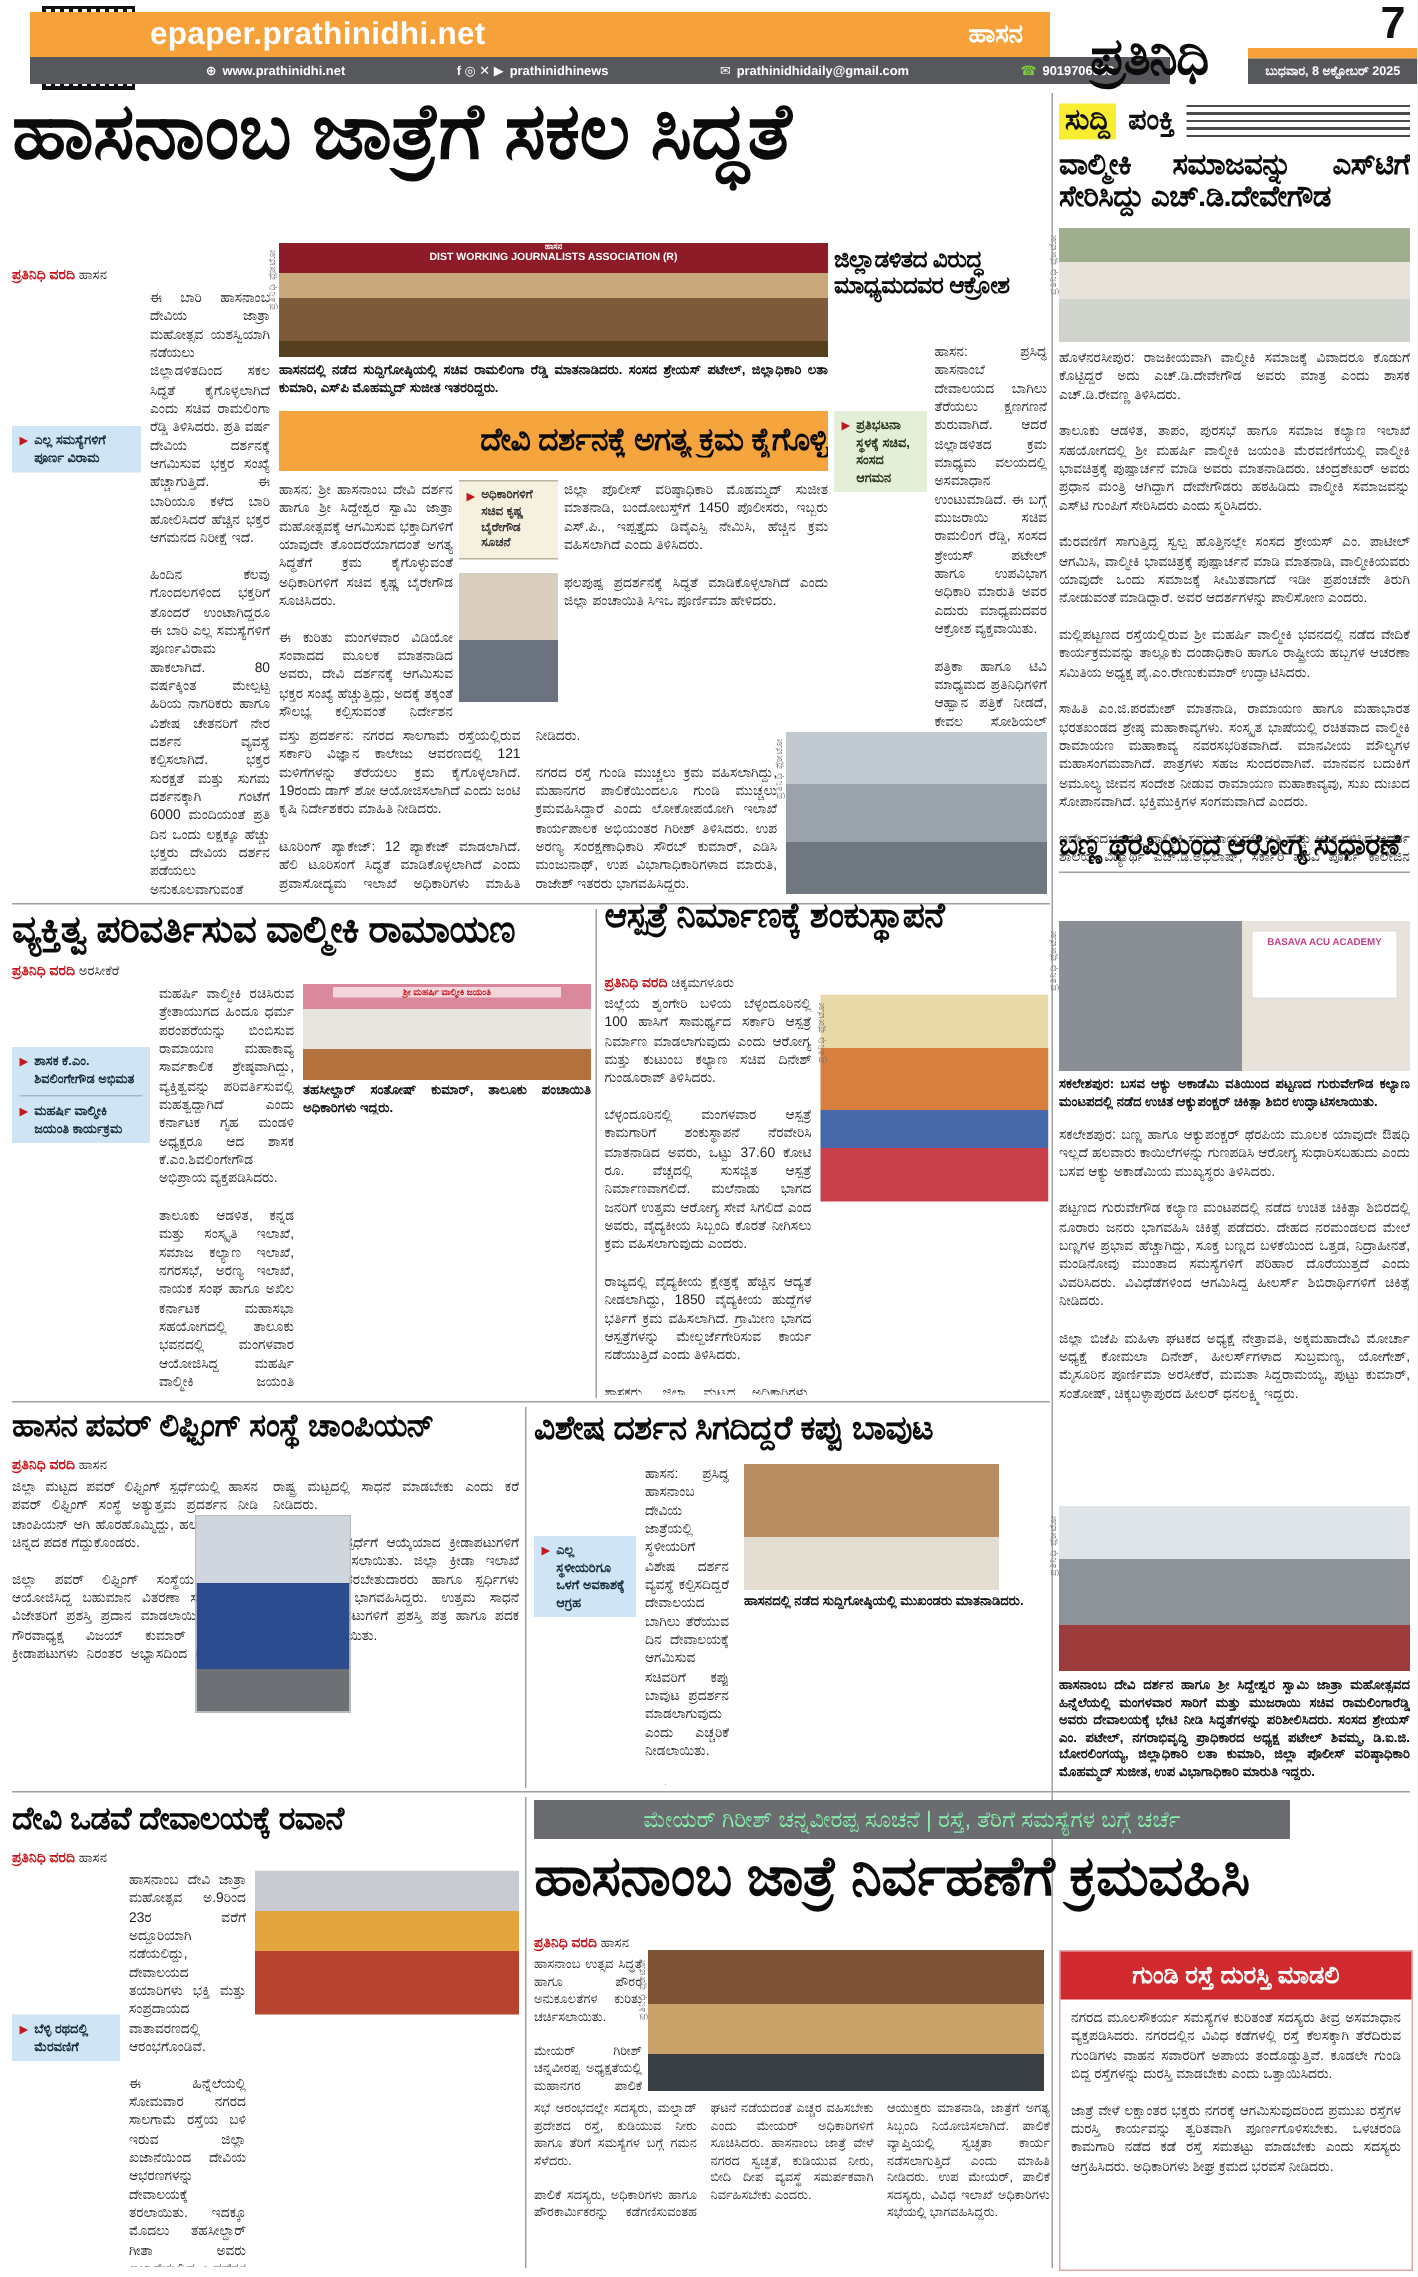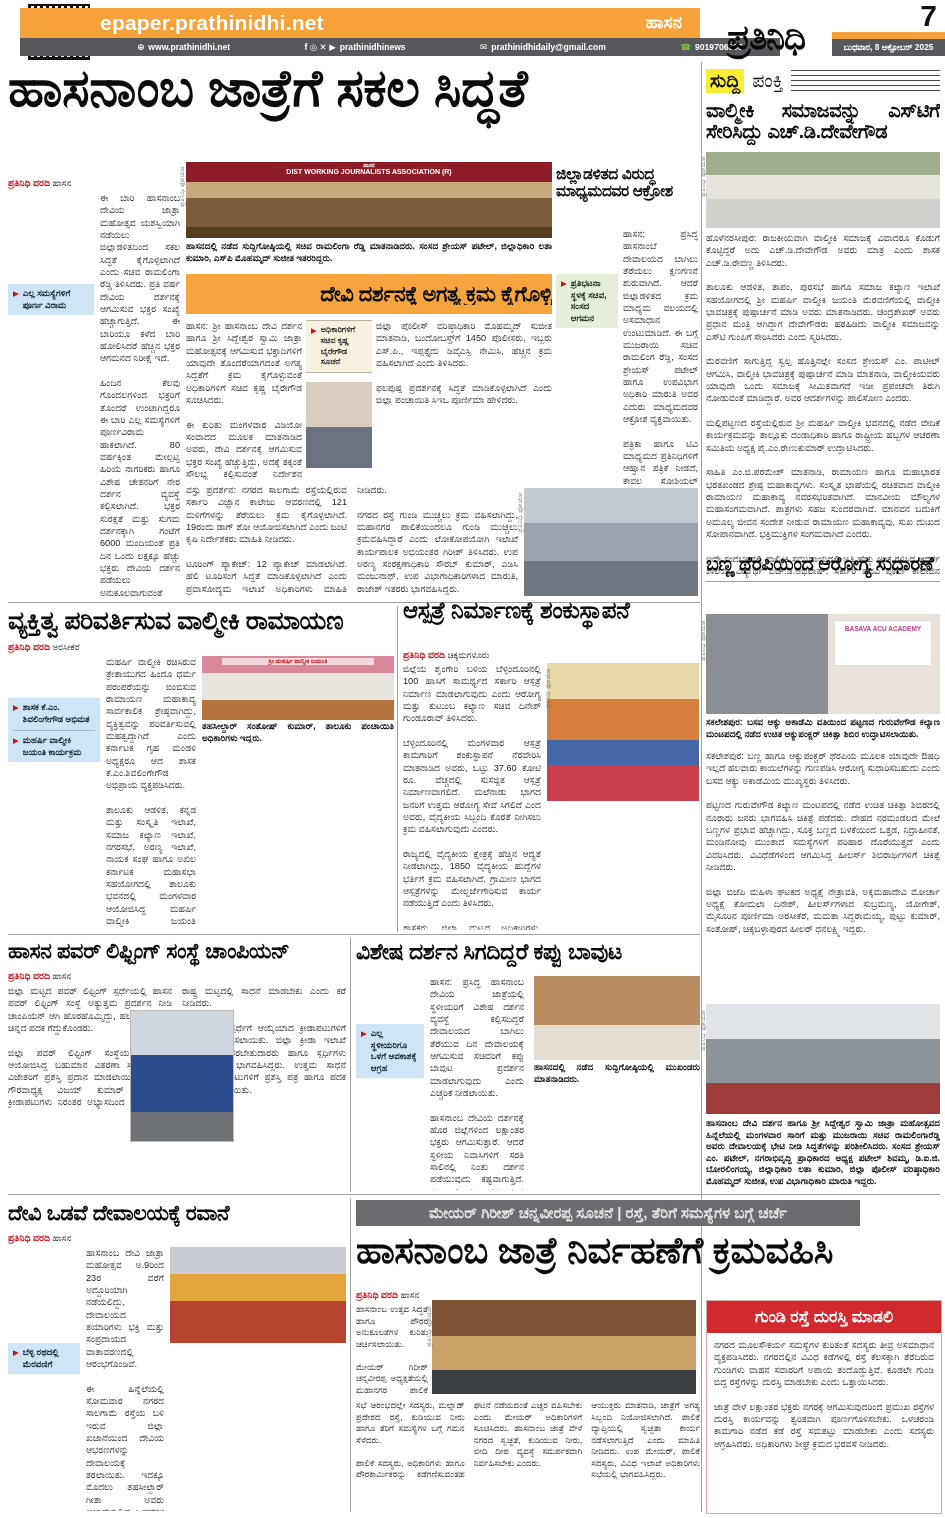--- a/index.html
+++ b/index.html
@@ -17,21 +17,21 @@
   .photo{position:absolute;overflow:hidden}
   .credit{position:absolute;writing-mode:vertical-rl;transform:rotate(180deg);
           font-size:6.5px;color:#777;letter-spacing:.5px}
   .pull{position:relative;background:#cfe4f4;padding:4px 5px;font-size:8.6px;font-weight:bold;
         line-height:1.35;color:#10293a;display:flex;gap:4px;align-items:flex-start}
   .pull .ar{color:#c4161c;font-size:7.5px;line-height:1.6}
   .pull.green{background:#e4eed8;color:#24331a}
   .pull.beige{background:#f6f1df;border-top:1px solid #b9b4a4;border-bottom:1px solid #b9b4a4;color:#333}
   .vr{position:absolute;width:1px;background:#a0a0a0}
   .hr{position:absolute;height:1px;background:#a0a0a0}
-  .kicker{background:#6b6c70;color:#e5e5e5;font-weight:bold;display:flex;align-items:center;justify-content:center}
+  .kicker{background:#6b6c70;color:#86efac;font-weight:normal;display:flex;align-items:center;justify-content:center}
   .banner{position:absolute;left:0;top:0;right:0;background:#8e1c28;color:#fff;text-align:center;line-height:1.15}
   .qr{background:
       repeating-linear-gradient(0deg,#111 0 3px,transparent 3px 6px),
       repeating-linear-gradient(90deg,#111 0 3px,#f4f4f4 3px 6px)}
   .gray-item{display:flex;align-items:center;gap:4px;color:#fff;font-size:8.6px;font-weight:bold;white-space:nowrap}
   .lines{background:repeating-linear-gradient(180deg,#4a4a4a 0 1.5px,transparent 1.5px 5px)}
 </style>
 </head>
 <body>
 
@@ -131,21 +131,21 @@
 
 ಪತ್ರಿಕಾ ಹಾಗೂ ಟಿವಿ ಮಾಧ್ಯಮದ ಪ್ರತಿನಿಧಿಗಳಿಗೆ ಆಹ್ವಾನ ಪತ್ರಿಕೆ ನೀಡದೆ, ಕೇವಲ ಸೋಶಿಯಲ್ ಮೀಡಿಯಾ ನಿರ್ವಾಹಕರಿಗೆ ಮಾತ್ರ ಆಹ್ವಾನ ನೀಡಿರುವುದು ಪತ್ರಿಕಾ ವಲಯದಲ್ಲಿ ಅಸಮಾಧಾನಕ್ಕೆ ಕಾರಣವಾಗಿದೆ. ಈ ಕ್ರಮವನ್ನು ಖಂಡಿಸಿ ಹಾಸನದ ಮಾಧ್ಯಮ ಪ್ರತಿನಿಧಿಗಳು ಜಿಲ್ಲಾಧಿಕಾರಿ ಕಚೇರಿ ಎದುರು ಮೌನ ಪ್ರತಿಭಟನೆ ನಡೆಸಿ ಅಸಮಾಧಾನ ವ್ಯಕ್ತಪಡಿಸಿದರು.
 
 ಪತ್ರಿಕಾ ಮತ್ತು ಟಿವಿ ಮಾಧ್ಯಮ ಸಂಘದ ಪ್ರತಿನಿಧಿಗಳು ಜಿಲ್ಲಾಡಳಿತಕ್ಕೆ ಮನವಿ ಸಲ್ಲಿಸಿ, ಭಕ್ತರ ಹಿತದೃಷ್ಟಿಯಿಂದ ಹಾಗೂ ಮಾಹಿತಿ ಪಾರದರ್ಶಕತೆಗಾಗಿ ಎಲ್ಲ ಮಾಧ್ಯಮಗಳಿಗೂ ಸಮಾನ ಅವಕಾಶ ನೀಡುವಂತೆ ಆಗ್ರಹಿಸಿದರು. ಜಿಲ್ಲಾ ಕಾರ್ಯನಿರತ ಪತ್ರಕರ್ತರ ಸಂಘದ ಅಧ್ಯಕ್ಷ ಕೆ.ಎಸ್.ವೇಣುಕುಮಾರ್, ರವಿ ನಾಕಲಗೂಡು, ಮಂಜಣ್ಣ, ಹರೀಶ್, ಪ್ರಕಾಶ್ ಸೋಮೇಶ್ ಸೇರಿದಂತೆ ಇತರರು ಎಚ್ಚರಿಸಿದರು.</div>
   </div>
   <div class="photo" style="left:524px;top:488px;width:174px;height:108px;background:linear-gradient(180deg,#c2cad1 0 32%,#9aa3ab 32% 68%,#6f7880 68%)"></div>
   <span class="credit" style="left:516px;top:492px">ಪ್ರತಿನಿಧಿ ಫೋಟೋ</span>
 
   <div class="abs" style="left:706px;top:66px;width:234px;height:30px;display:flex;align-items:center;gap:8px">
     <span style="background:#f9ed32;font-size:19px;font-weight:bold;padding:1px 4px">ಸುದ್ದಿ</span>
-    <span style="font-size:19px;font-weight:normal">ಪಂಕ್ತಿ</span>
+    <span style="font-size:19px;font-weight:bold">ಪಂಕ್ತಿ</span>
     <span class="lines" style="flex:1;height:22px"></span>
   </div>
   <div class="abs hl" style="left:706px;top:100px;width:234px;height:50px;font-size:19.5px;text-align:justify">ವಾಲ್ಮೀಕಿ ಸಮಾಜವನ್ನು ಎಸ್‌ಟಿಗೆ ಸೇರಿಸಿದ್ದು ಎಚ್.ಡಿ.ದೇವೇಗೌಡ</div>
   <div class="photo" style="left:706px;top:152px;width:234px;height:76px;background:linear-gradient(180deg,#9fae8f 0 30%,#e7e3da 30% 62%,#cfd3cc 62%)"></div>
   <span class="credit" style="left:699px;top:156px">ಪ್ರತಿನಿಧಿ ಫೋಟೋ</span>
   <div class="abs body-txt" style="left:706px;top:232px;width:234px;height:348px">ಹೊಳೆನರಸೀಪುರ: ರಾಜಕೀಯವಾಗಿ ವಾಲ್ಮೀಕಿ ಸಮಾಜಕ್ಕೆ ವಿವಾದರೂ ಕೊಡುಗೆ ಕೊಟ್ಟಿದ್ದರೆ ಅದು ಎಚ್.ಡಿ.ದೇವೇಗೌಡ ಅವರು ಮಾತ್ರ ಎಂದು ಶಾಸಕ ಎಚ್.ಡಿ.ರೇವಣ್ಣ ತಿಳಿಸಿದರು.
 
 ತಾಲೂಕು ಆಡಳಿತ, ತಾಪಂ, ಪುರಸಭೆ ಹಾಗೂ ಸಮಾಜ ಕಲ್ಯಾಣ ಇಲಾಖೆ ಸಹಯೋಗದಲ್ಲಿ ಶ್ರೀ ಮಹರ್ಷಿ ವಾಲ್ಮೀಕಿ ಜಯಂತಿ ಮೆರವಣಿಗೆಯಲ್ಲಿ ವಾಲ್ಮೀಕಿ ಭಾವಚಿತ್ರಕ್ಕೆ ಪುಷ್ಪಾರ್ಚನೆ ಮಾಡಿ ಅವರು ಮಾತನಾಡಿದರು. ಚಂದ್ರಶೇಖರ್ ಅವರು ಪ್ರಧಾನ ಮಂತ್ರಿ ಆಗಿದ್ದಾಗ ದೇವೇಗೌಡರು ಹಠಹಿಡಿದು ವಾಲ್ಮೀಕಿ ಸಮಾಜವನ್ನು ಎಸ್‌ಟಿ ಗುಂಪಿಗೆ ಸೇರಿಸಿದರು ಎಂದು ಸ್ಮರಿಸಿದರು.
 
 ಮೆರವಣಿಗೆ ಸಾಗುತ್ತಿದ್ದ ಸ್ವಲ್ಪ ಹೊತ್ತಿನಲ್ಲೇ ಸಂಸದ ಶ್ರೇಯಸ್ ಎಂ. ಪಾಟೀಲ್ ಆಗಮಿಸಿ, ವಾಲ್ಮೀಕಿ ಭಾವಚಿತ್ರಕ್ಕೆ ಪುಷ್ಪಾರ್ಚನೆ ಮಾಡಿ ಮಾತನಾಡಿ, ವಾಲ್ಮೀಕಿಯವರು ಯಾವುದೇ ಒಂದು ಸಮಾಜಕ್ಕೆ ಸೀಮಿತವಾಗದೆ ಇಡೀ ಪ್ರಪಂಚವೇ ತಿರುಗಿ ನೋಡುವಂತೆ ಮಾಡಿದ್ದಾರೆ. ಅವರ ಆದರ್ಶಗಳನ್ನು ಪಾಲಿಸೋಣ ಎಂದರು.
@@ -235,21 +235,21 @@
   </div>
   <div class="abs body-txt" style="left:8px;top:985px;width:338px;height:205px;column-count:2;column-gap:10px">ಜಿಲ್ಲಾ ಮಟ್ಟದ ಪವರ್ ಲಿಫ್ಟಿಂಗ್ ಸ್ಪರ್ಧೆಯಲ್ಲಿ ಹಾಸನ ಪವರ್ ಲಿಫ್ಟಿಂಗ್ ಸಂಸ್ಥೆ ಅತ್ಯುತ್ತಮ ಪ್ರದರ್ಶನ ನೀಡಿ ಚಾಂಪಿಯನ್ ಆಗಿ ಹೊರಹೊಮ್ಮಿದ್ದು, ಹಲವು ಸ್ಪರ್ಧಿಗಳು ಚಿನ್ನದ ಪದಕ ಗೆದ್ದುಕೊಂಡರು.
 
 ಜಿಲ್ಲಾ ಪವರ್ ಲಿಫ್ಟಿಂಗ್ ಸಂಸ್ಥೆಯ ವತಿಯಿಂದ ಆಯೋಜಿಸಿದ್ದ ಬಹುಮಾನ ವಿತರಣಾ ಸಮಾರಂಭದಲ್ಲಿ ವಿಜೇತರಿಗೆ ಪ್ರಶಸ್ತಿ ಪ್ರದಾನ ಮಾಡಲಾಯಿತು. ಸಂಸ್ಥೆಯ ಗೌರವಾಧ್ಯಕ್ಷ ವಿಜಯ್ ಕುಮಾರ್ ಮಾತನಾಡಿ, ಕ್ರೀಡಾಪಟುಗಳು ನಿರಂತರ ಅಭ್ಯಾಸದಿಂದ ರಾಜ್ಯ ಹಾಗೂ ರಾಷ್ಟ್ರ ಮಟ್ಟದಲ್ಲಿ ಸಾಧನೆ ಮಾಡಬೇಕು ಎಂದು ಕರೆ ನೀಡಿದರು.
 
 ರಾಜ್ಯ ಮಟ್ಟದ ಸ್ಪರ್ಧೆಗೆ ಆಯ್ಕೆಯಾದ ಕ್ರೀಡಾಪಟುಗಳಿಗೆ ಅಭಿನಂದನೆ ಸಲ್ಲಿಸಲಾಯಿತು. ಜಿಲ್ಲಾ ಕ್ರೀಡಾ ಇಲಾಖೆ ಅಧಿಕಾರಿಗಳು, ತರಬೇತುದಾರರು ಹಾಗೂ ಸ್ಪರ್ಧಿಗಳು ಸಮಾರಂಭದಲ್ಲಿ ಭಾಗವಹಿಸಿದ್ದರು. ಉತ್ತಮ ಸಾಧನೆ ತೋರಿದ ಕ್ರೀಡಾಪಟುಗಳಿಗೆ ಪ್ರಶಸ್ತಿ ಪತ್ರ ಹಾಗೂ ಪದಕ ನೀಡಿ ಗೌರವಿಸಲಾಯಿತು.</div>
   <div class="photo" style="left:130px;top:1010px;width:102px;height:130px;background:linear-gradient(180deg,#cfd6dd 0 34%,#2b4d8f 34% 78%,#6d7074 78%);border:1px solid #bbb"></div>
 
   <div class="abs hl" style="left:356px;top:940px;width:344px;height:30px;font-size:22px">ವಿಶೇಷ ದರ್ಶನ ಸಿಗದಿದ್ದರೆ ಕಪ್ಪು ಬಾವುಟ</div>
   <div class="abs" style="left:356px;top:976px;width:344px;height:214px;overflow:hidden">
-    <div style="float:right;width:166px;margin:0 0 4px 10px">
+    <div style="float:right;width:204px;margin:0 0 4px 10px">
       <div class="photo" style="position:relative;width:170px;height:84px;background:linear-gradient(180deg,#b98d62 0 58%,#e4ddd2 58%)"></div>
       <div class="caption" style="margin-top:2px;height:20px">ಹಾಸನದಲ್ಲಿ ನಡೆದ ಸುದ್ದಿಗೋಷ್ಠಿಯಲ್ಲಿ ಮುಖಂಡರು ಮಾತನಾಡಿದರು.</div>
     </div>
     <div class="pull" style="float:left;width:58px;margin:48px 6px 4px 0">
       <span class="ar">▶</span>
       <span>ಎಲ್ಲ ಸ್ಥಳೀಯರಿಗೂ ಒಳಗೆ ಅವಕಾಶಕ್ಕೆ ಆಗ್ರಹ</span>
     </div>
     <div class="body-txt">ಹಾಸನ: ಪ್ರಸಿದ್ಧ ಹಾಸನಾಂಬ ದೇವಿಯ ಜಾತ್ರೆಯಲ್ಲಿ ಸ್ಥಳೀಯರಿಗೆ ವಿಶೇಷ ದರ್ಶನ ವ್ಯವಸ್ಥೆ ಕಲ್ಪಿಸದಿದ್ದರೆ ದೇವಾಲಯದ ಬಾಗಿಲು ತೆರೆಯುವ ದಿನ ದೇವಾಲಯಕ್ಕೆ ಆಗಮಿಸುವ ಸಚಿವರಿಗೆ ಕಪ್ಪು ಬಾವುಟ ಪ್ರದರ್ಶನ ಮಾಡಲಾಗುವುದು ಎಂದು ಎಚ್ಚರಿಕೆ ನೀಡಲಾಯಿತು.
 
 ಹಾಸನಾಂಬ ದೇವಿಯ ದರ್ಶನಕ್ಕೆ ಹೊರ ಜಿಲ್ಲೆಗಳಿಂದ ಲಕ್ಷಾಂತರ ಭಕ್ತರು ಆಗಮಿಸುತ್ತಾರೆ. ಆದರೆ ಸ್ಥಳೀಯ ನಿವಾಸಿಗಳಿಗೆ ಸರತಿ ಸಾಲಿನಲ್ಲಿ ನಿಂತು ದರ್ಶನ ಪಡೆಯುವುದು ಕಷ್ಟವಾಗುತ್ತಿದೆ. ಈ ಬಗ್ಗೆ ಜಿಲ್ಲಾಡಳಿತ ಸೂಕ್ತ ವ್ಯವಸ್ಥೆ ಕಲ್ಪಿಸಬೇಕು ಎಂದು ಸುದ್ದಿಗೋಷ್ಠಿಯಲ್ಲಿ ಮುಖಂಡರು ಒತ್ತಾಯಿಸಿದರು.

